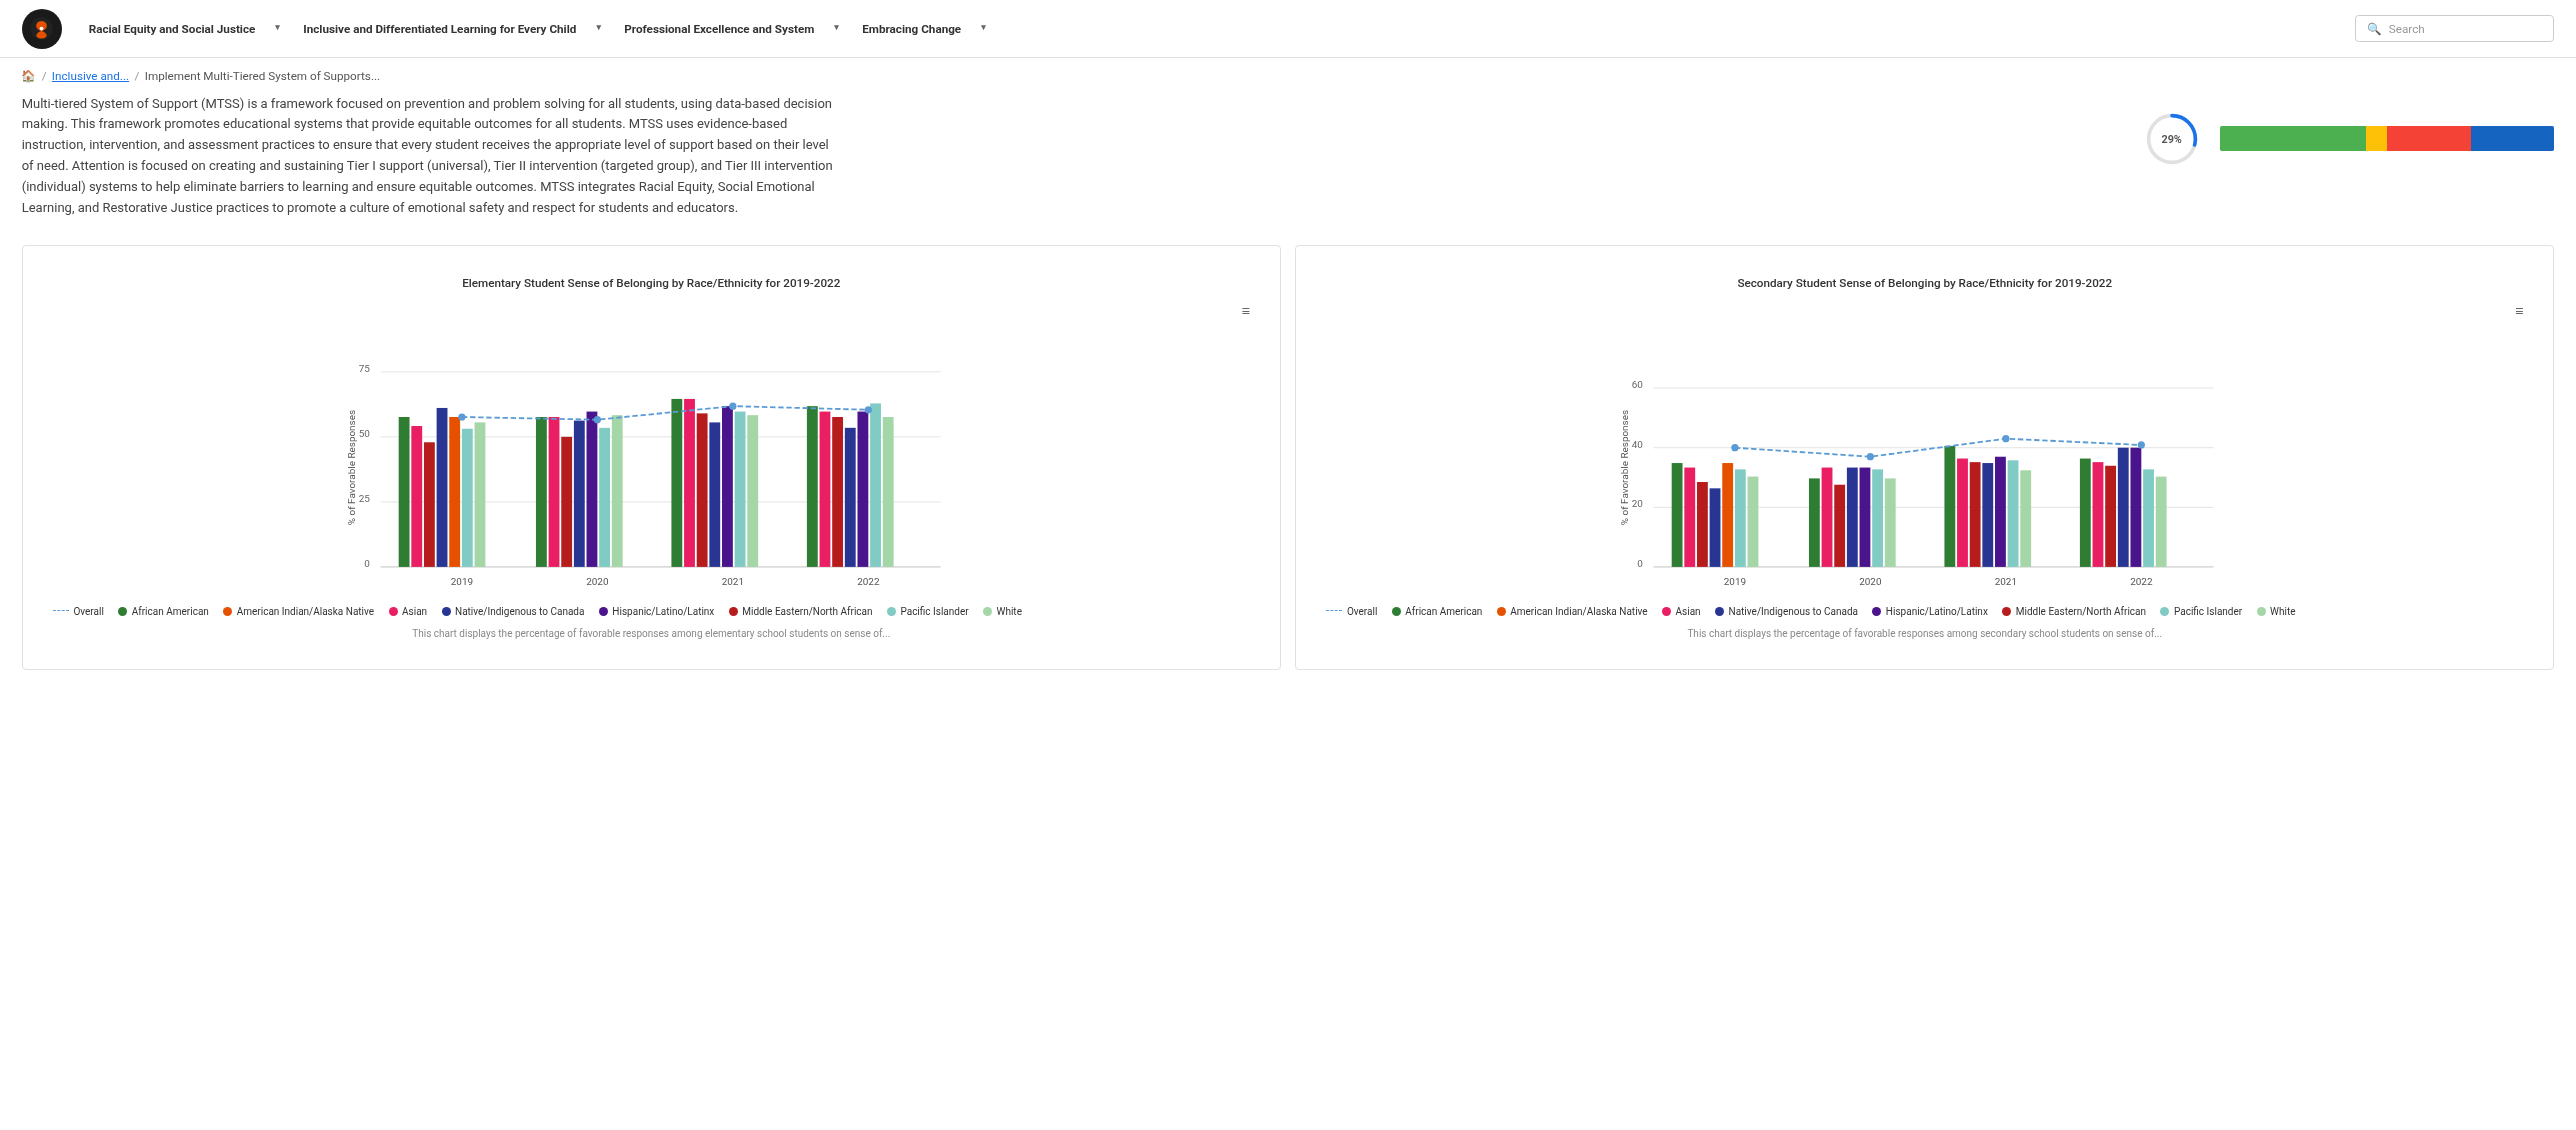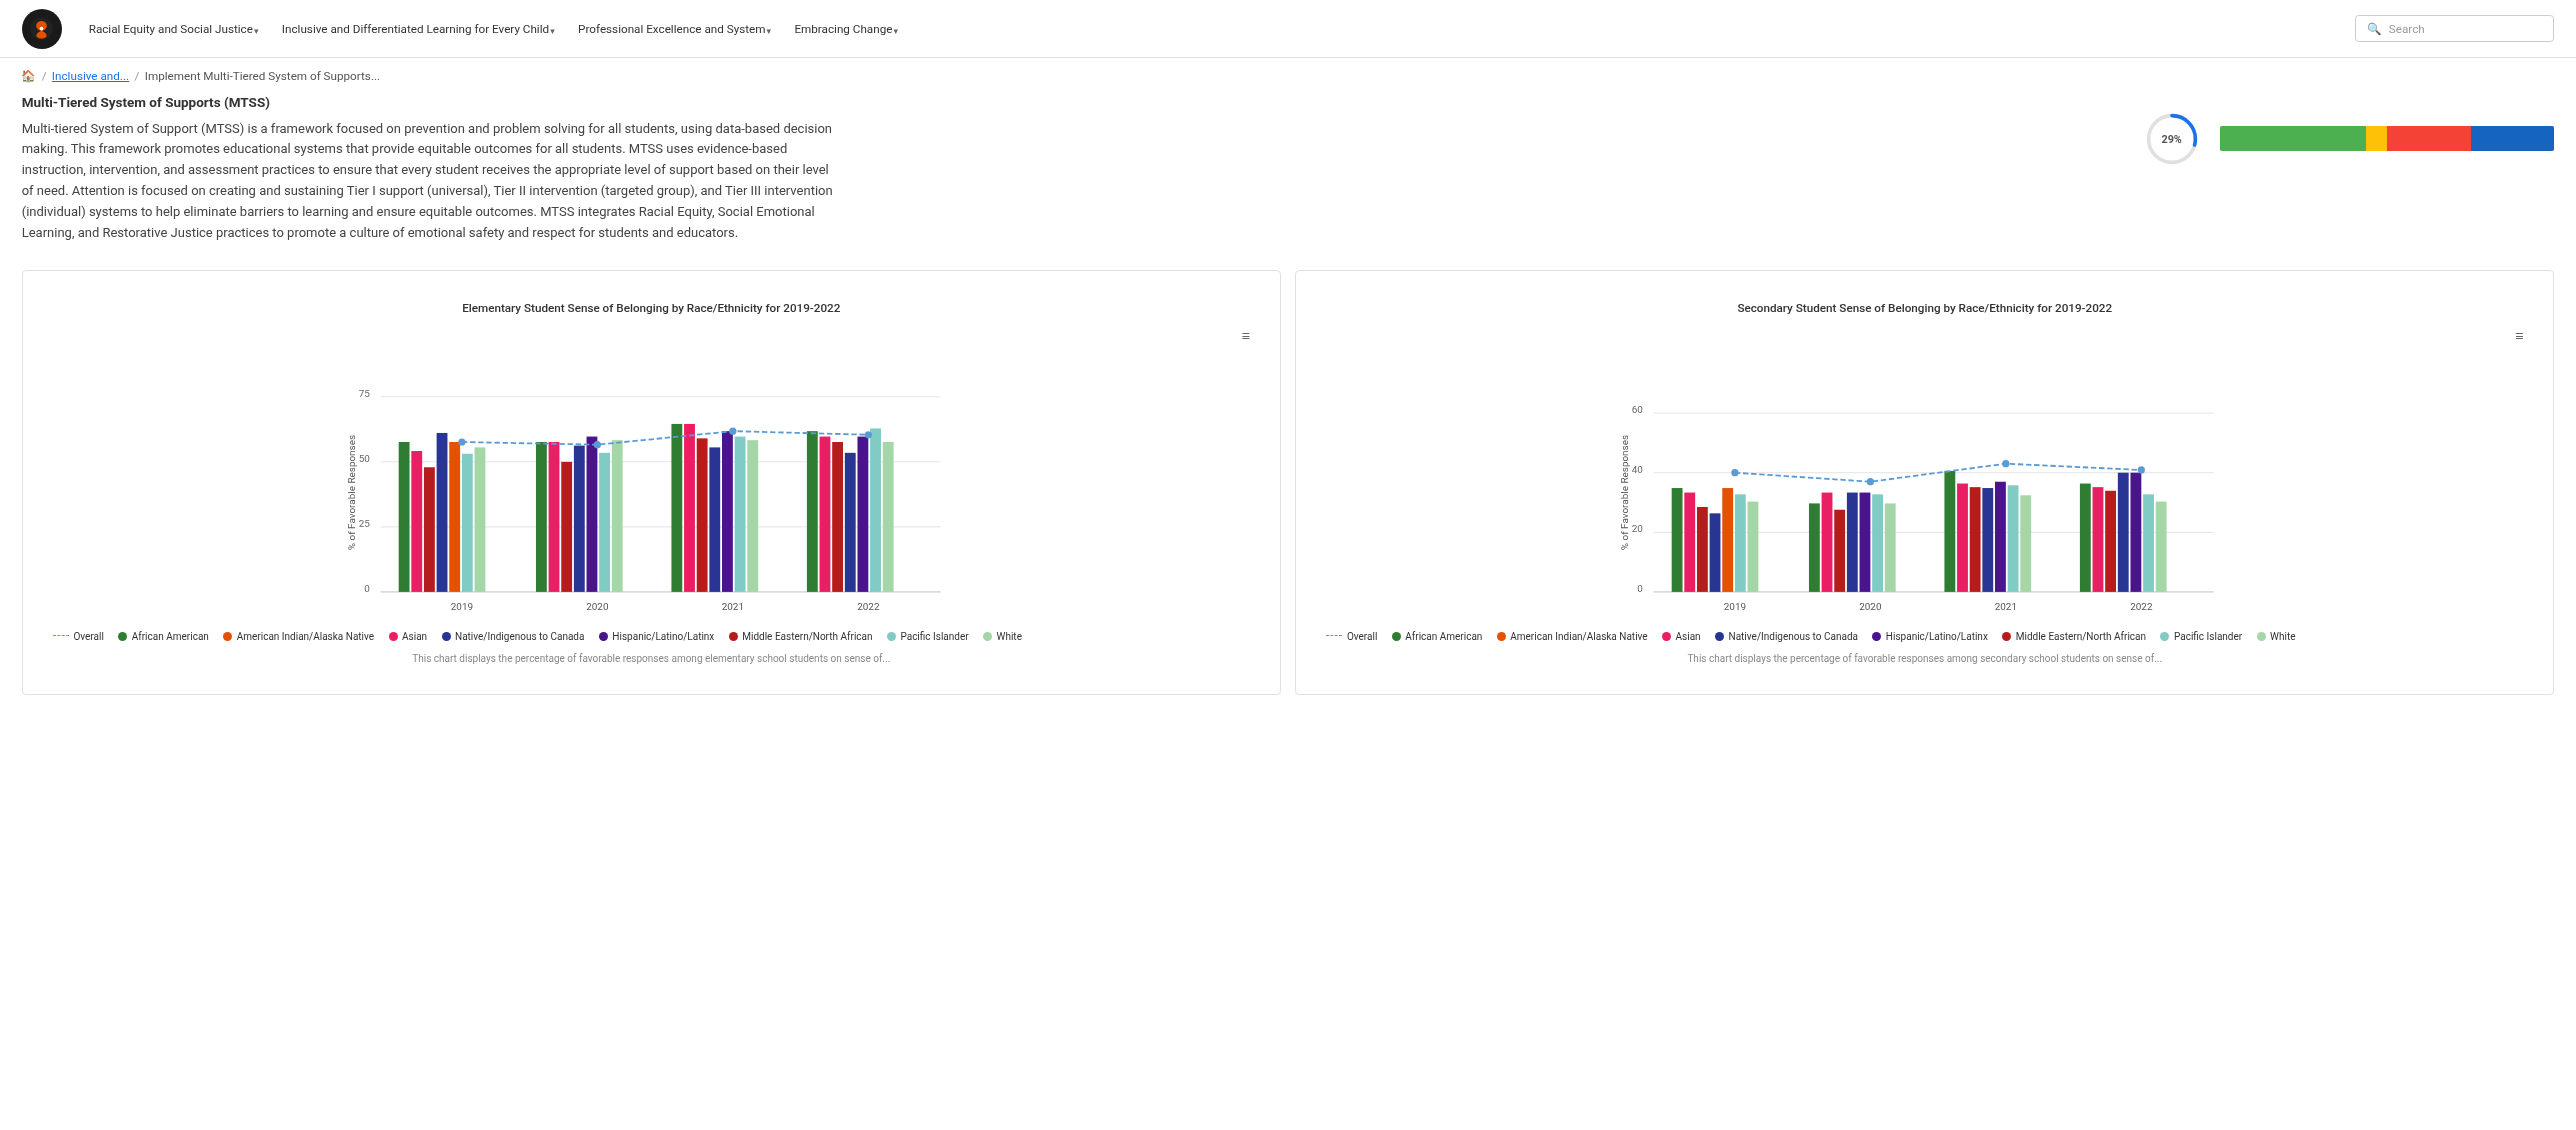--- a/index.html
+++ b/index.html
@@ -10,23 +10,24 @@
       display: flex; align-items: center; padding: 0 21.7px; height: 58px;
       border-bottom: 0.9px solid #e0e0e0; background: #fff;
     }
     .logo {
       width: 40px; height: 40px; border-radius: 50%; background: #1a1a1a;
       display: flex; align-items: center; justify-content: center; margin-right: 18px; flex-shrink: 0;
     }
     .logo svg { width: 25px; height: 25px; }
     .nav-items { display: flex; align-items: center; gap: 5.4px; flex: 1; }
     .nav-item {
-      display: flex; align-items: flex-end; gap: 1px; padding: 5.4px 9px;
+      display: flex; align-items: flex-start; gap: 20px; padding: 5.4px 9px;
       font-size: 11.7px; color: #333; cursor: pointer; border-radius: 3.6px;
       white-space: nowrap;
+      font-weight: bold;
     }
     .nav-chevron { font-size: 9px; color: #666; }
     .nav-search {
       display: flex; align-items: center; gap: 7.2px;
       border: 0.9px solid #ccc; border-radius: 3.6px; padding: 5.4px 10.8px;
       width: 199px; color: #999; font-size: 11.7px;
     }
 
     
     .breadcrumb {
@@ -131,21 +132,20 @@
   <span class="breadcrumb-sep">/</span>
   <span class="breadcrumb-link">Inclusive and...</span>
   <span class="breadcrumb-sep">/</span>
   <span class="breadcrumb-current">Implement Multi-Tiered System of Supports...</span>
 </div>
 
 <div class="main">
 
   <div class="content-row">
     <div class="desc-col">
-      <div class="page-title">Multi-Tiered System of Supports (MTSS)</div>
       <div class="page-description">Multi-tiered System of Support (MTSS) is a framework focused on prevention and problem solving for all students, using data-based decision making. This framework promotes educational systems that provide equitable outcomes for all students. MTSS uses evidence-based instruction, intervention, and assessment practices to ensure that every student receives the appropriate level of support based on their level of need. Attention is focused on creating and sustaining Tier I support (universal), Tier II intervention (targeted group), and Tier III intervention (individual) systems to help eliminate barriers to learning and ensure equitable outcomes. MTSS integrates Racial Equity, Social Emotional Learning, and Restorative Justice practices to promote a culture of emotional safety and respect for students and educators.</div>
     </div>
     <div class="progress-col">
 
       <div class="progress-circle-wrap">
         <svg viewBox="0 0 60 60" width="54" height="54">
           <circle cx="30" cy="30" r="26" fill="none" stroke="#e0e0e0" stroke-width="4"></circle>
           <circle cx="30" cy="30" r="26" fill="none" stroke="#1a73e8" stroke-width="4" stroke-dasharray="163.36" stroke-dashoffset="116" stroke-linecap="round" transform="rotate(-90 30 30)"></circle>
         </svg>
         <div class="progress-pct">29%</div>

